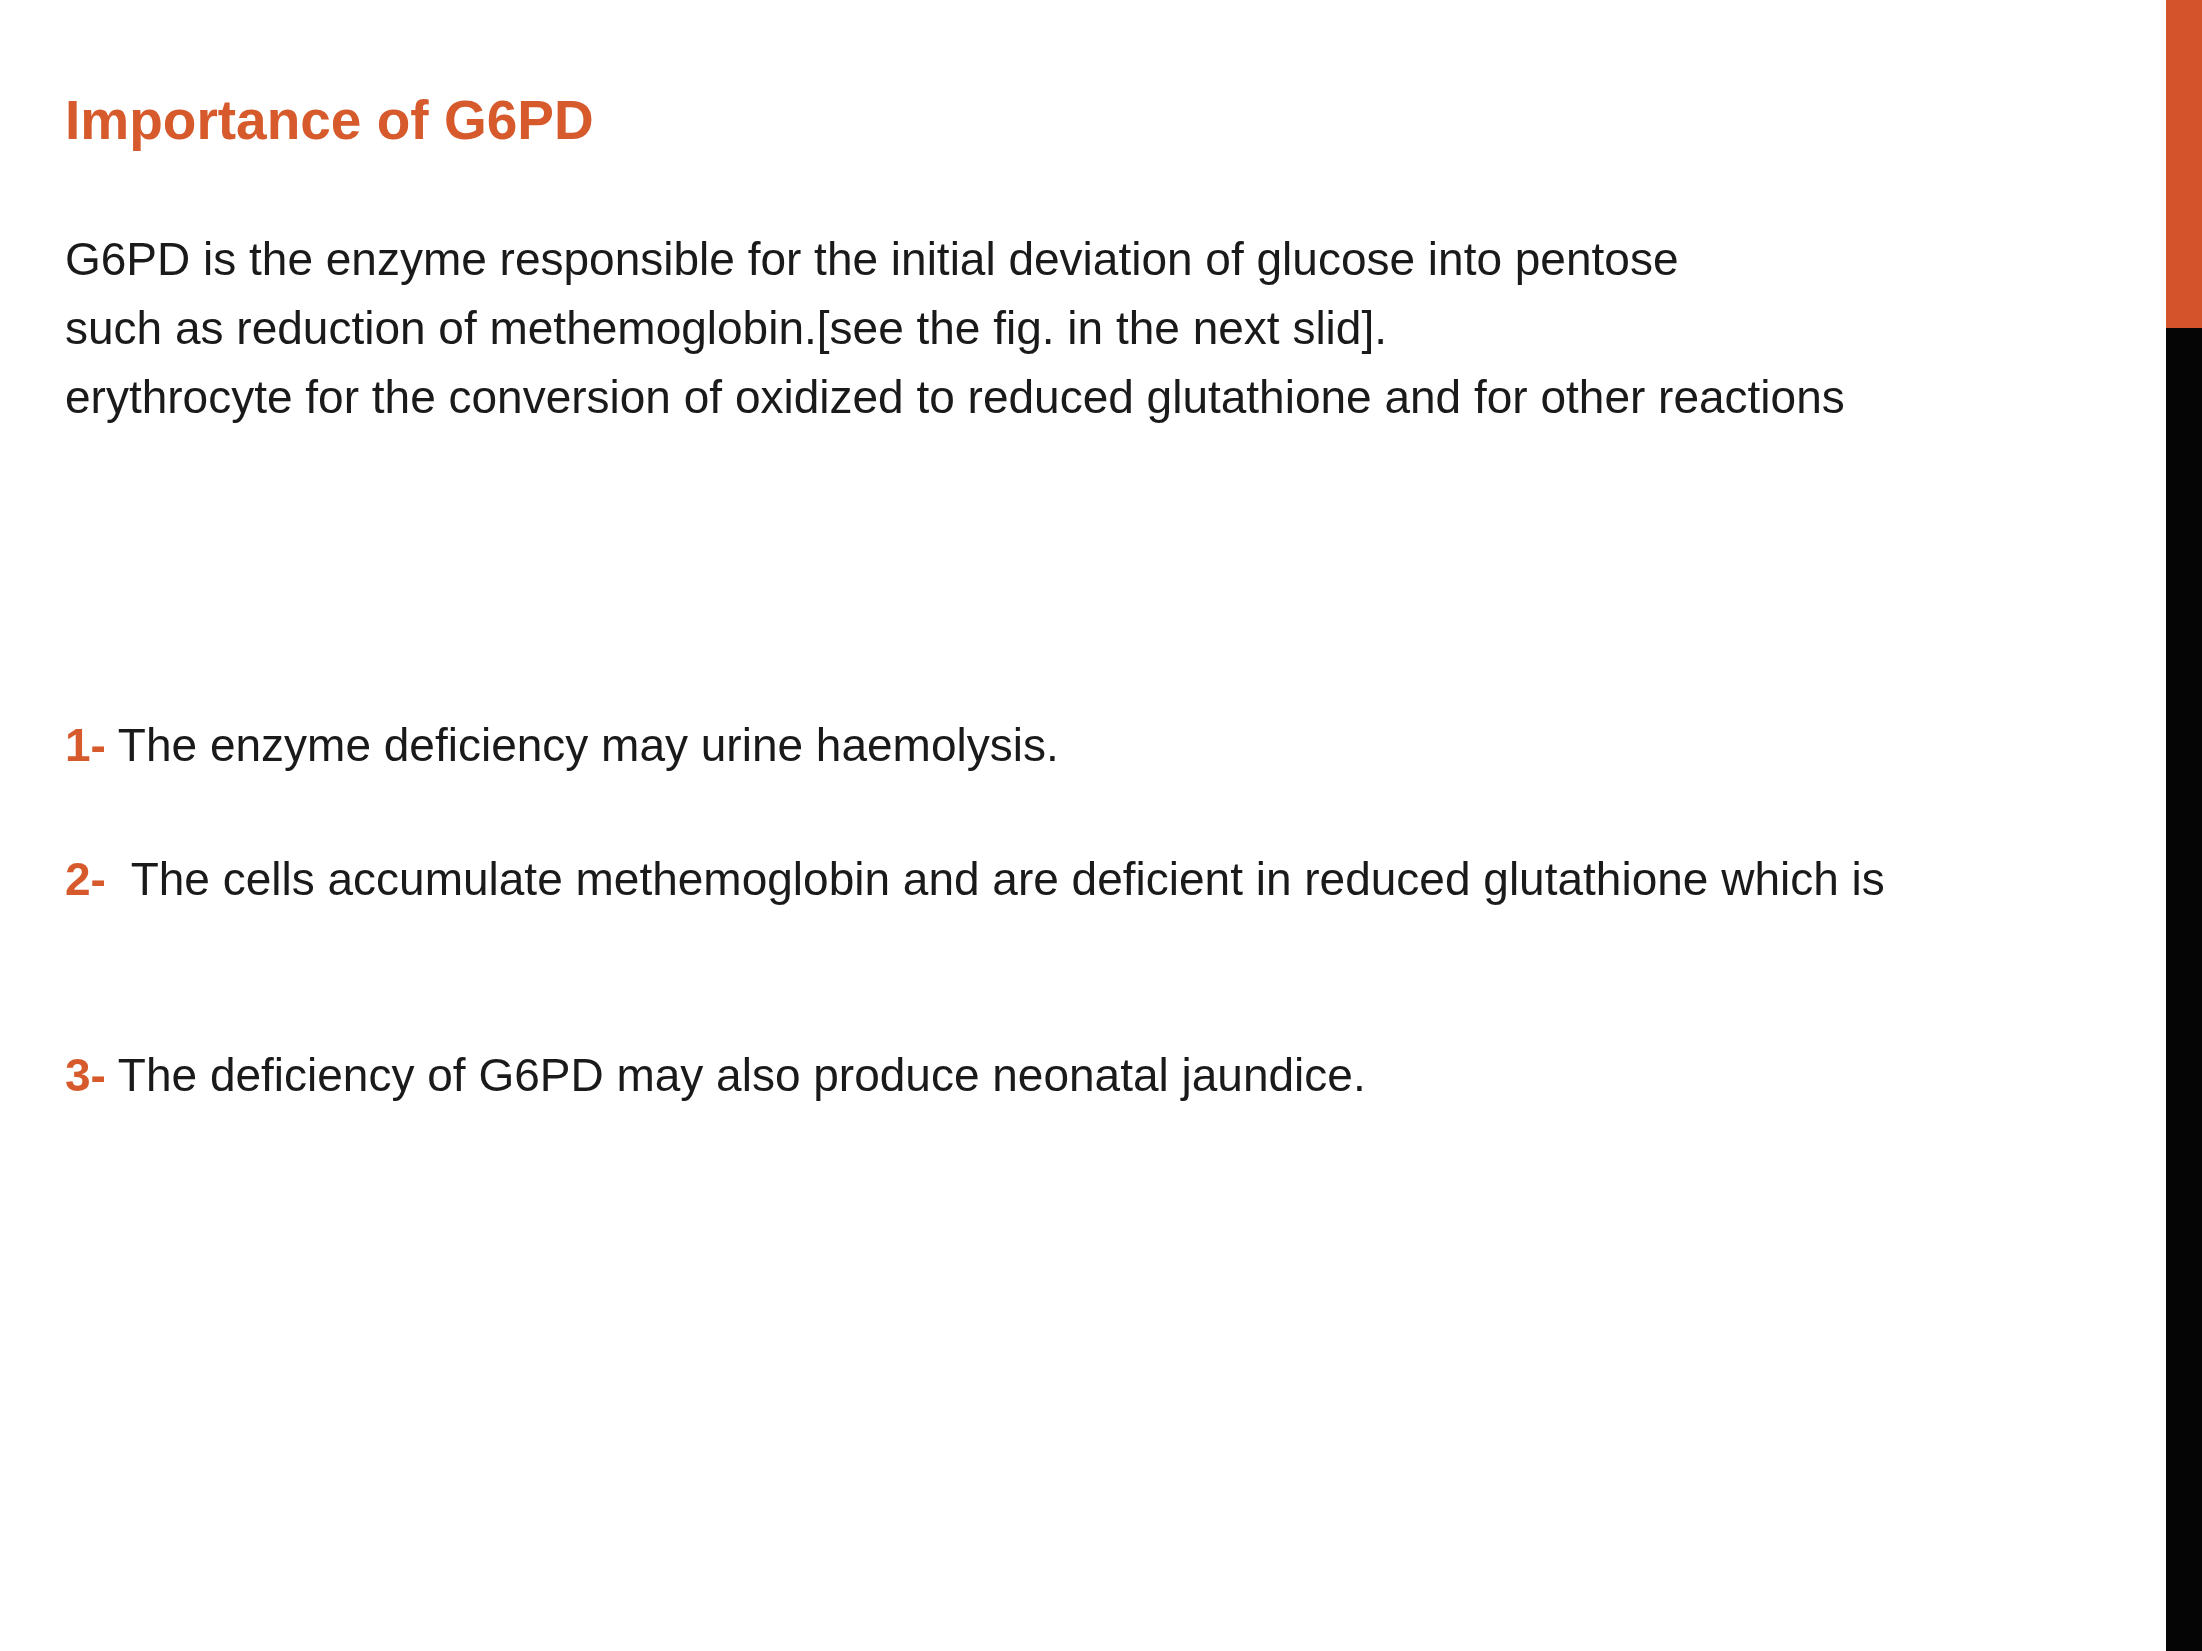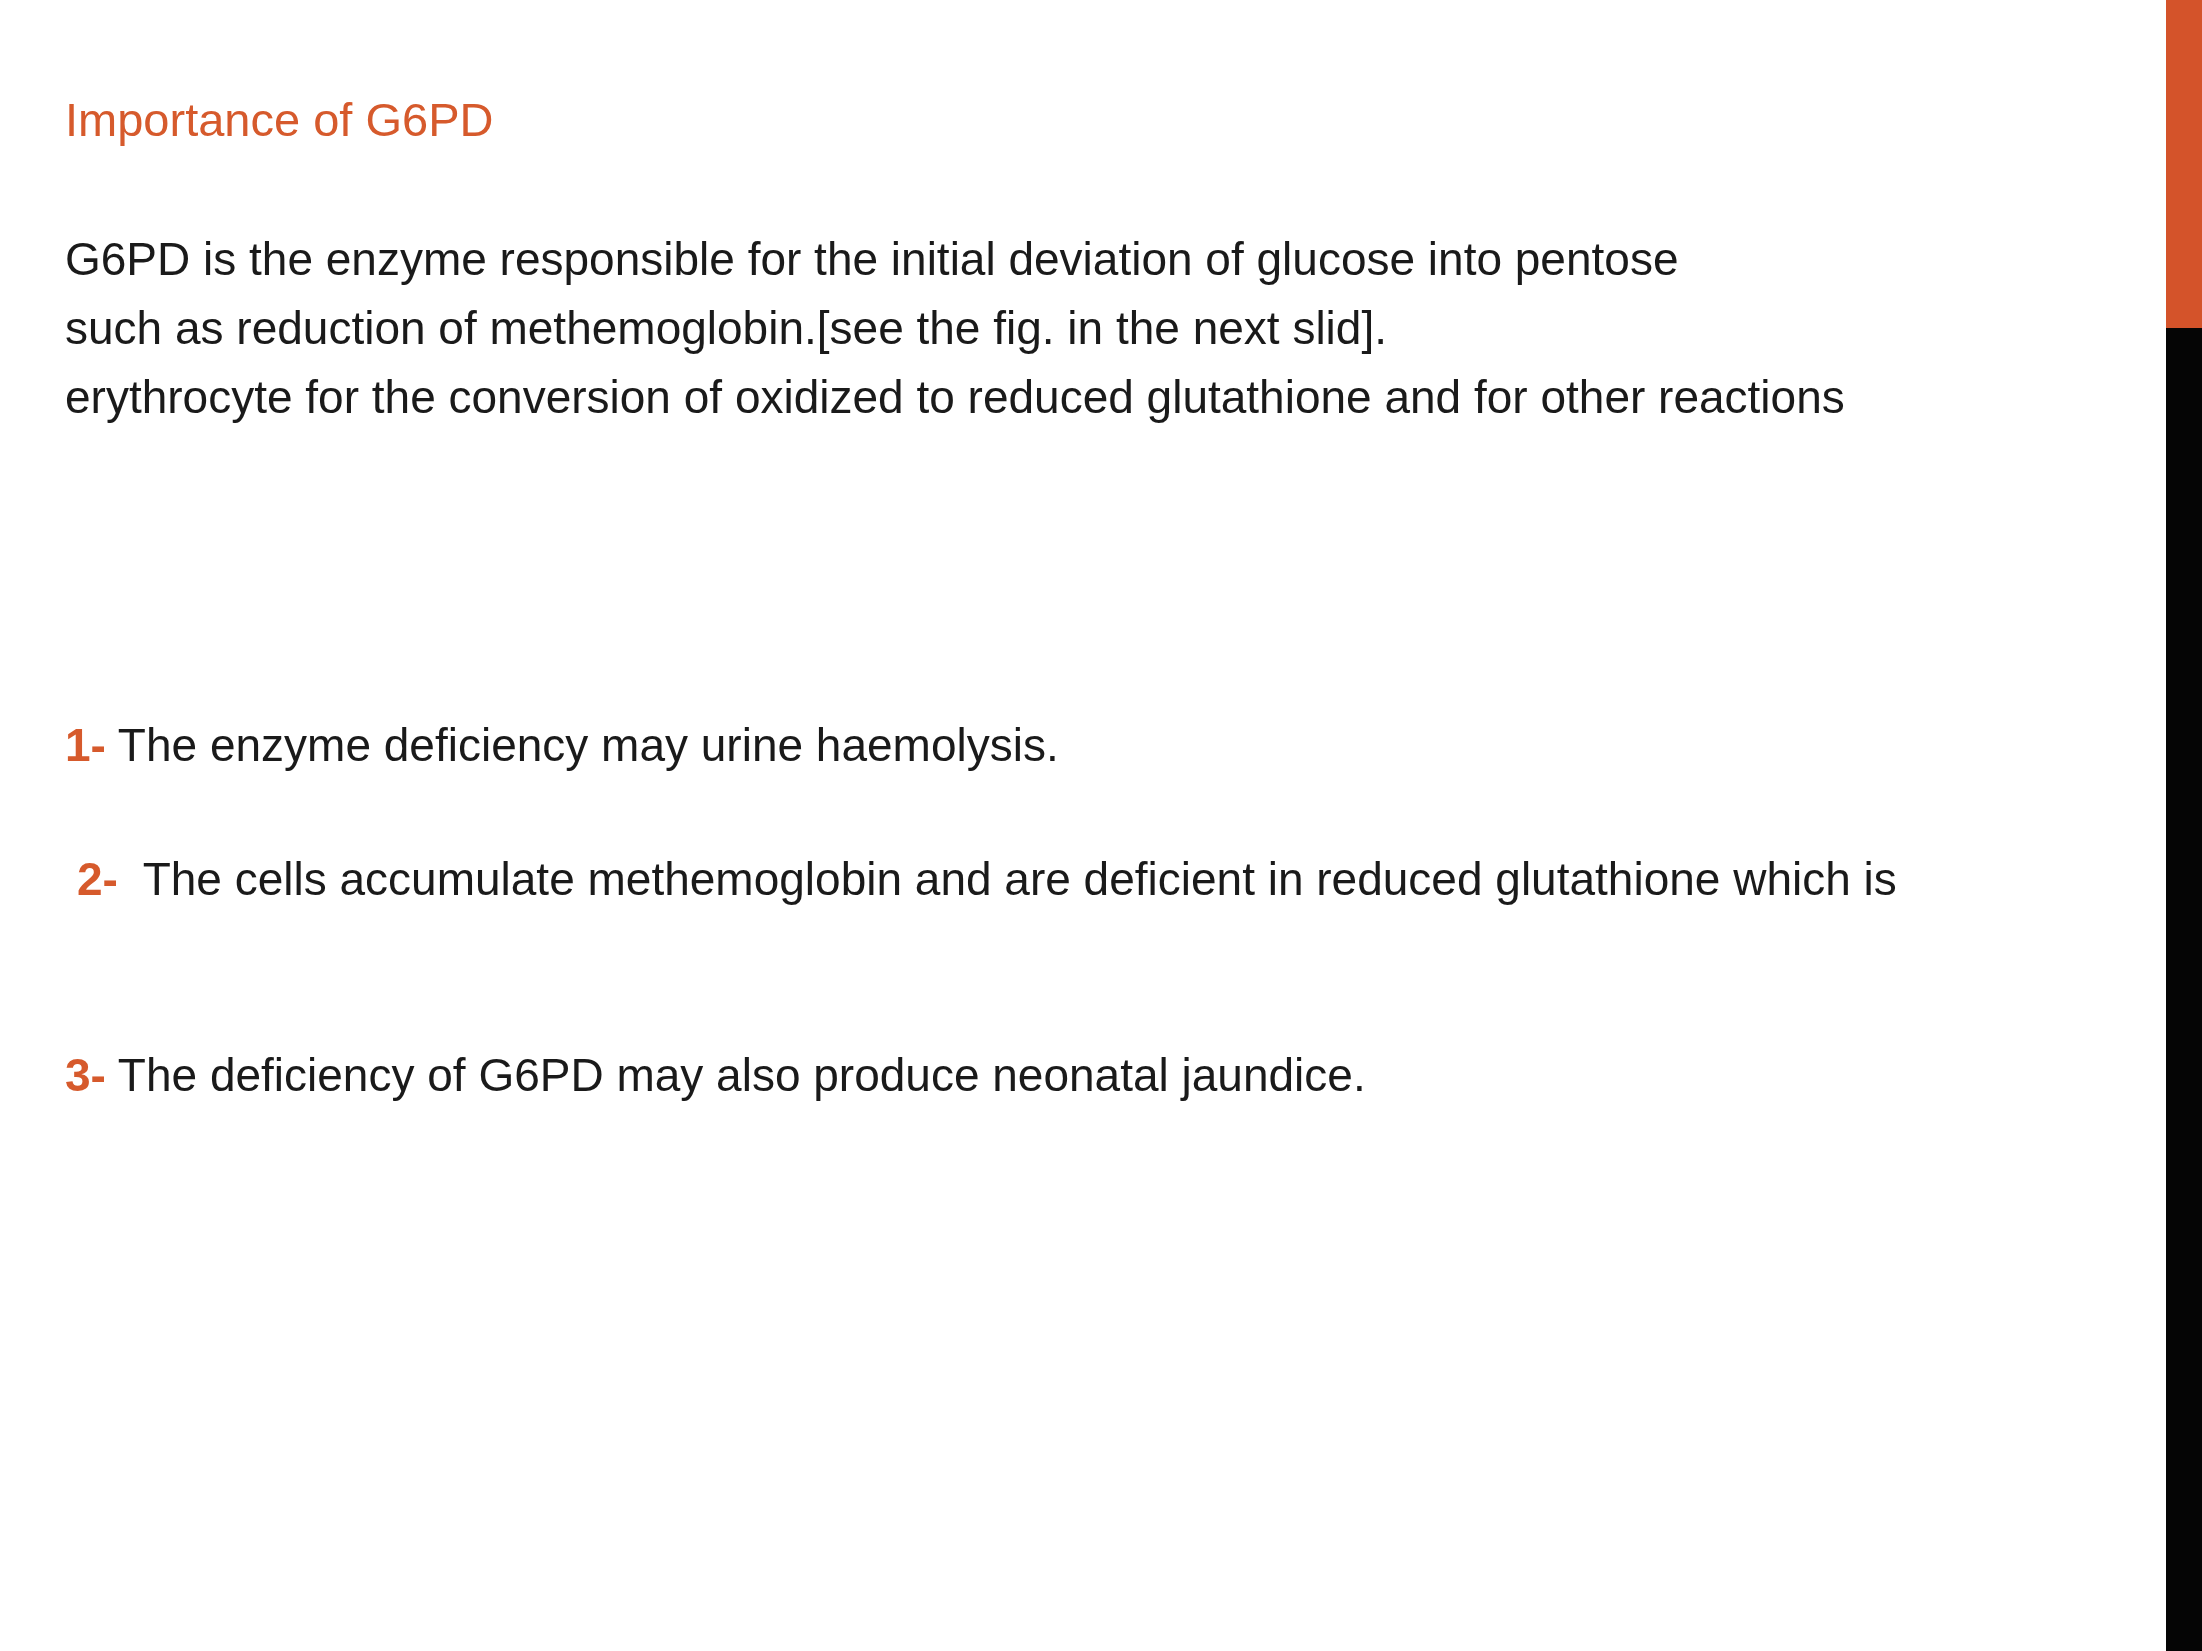--- a/index.html
+++ b/index.html
@@ -16,42 +16,42 @@
     font-family: "Liberation Sans", sans-serif;
     overflow: hidden;
   }
   .slide {
     position: relative;
     width: 2203px; height: 1652px;
     background: var(--bg);
   }
   .h1 {
     position: absolute; left: 65px; top: 89px;
-    font-size: 47px; line-height: 62px; font-weight: normal;
+    font-size: 55px; line-height: 62px; font-weight: bold;
     color: var(--accent);
     white-space: pre;
   }
   .h2 {
     position: absolute; left: 65px; top: 566px;
     font-size: 53px; line-height: 62px; font-weight: bold;
     color: var(--accent);
     white-space: pre;
   }
   .para {
     position: absolute; left: 65px; top: 225px;
     color: var(--body-text);
   }
   .line {
     font-size: 46px; line-height: 69px;
     white-space: pre;
     color: var(--body-text);
   }
   .item { position: absolute; left: 65px; }
   .item-1 { top: 711px; }
-  .item-2 { top: 845px; margin-left: 12px; }
+  .item-2 { top: 845px; }
   .item-3 { top: 1041px; }
   .num {
     color: var(--accent);
     font-weight: bold;
   }
   .edge-bar-orange {
     position: absolute; left: 2166px; top: 0; width: 36px; height: 328px;
     background: var(--bar-orange);
   }
   .edge-bar-black {

